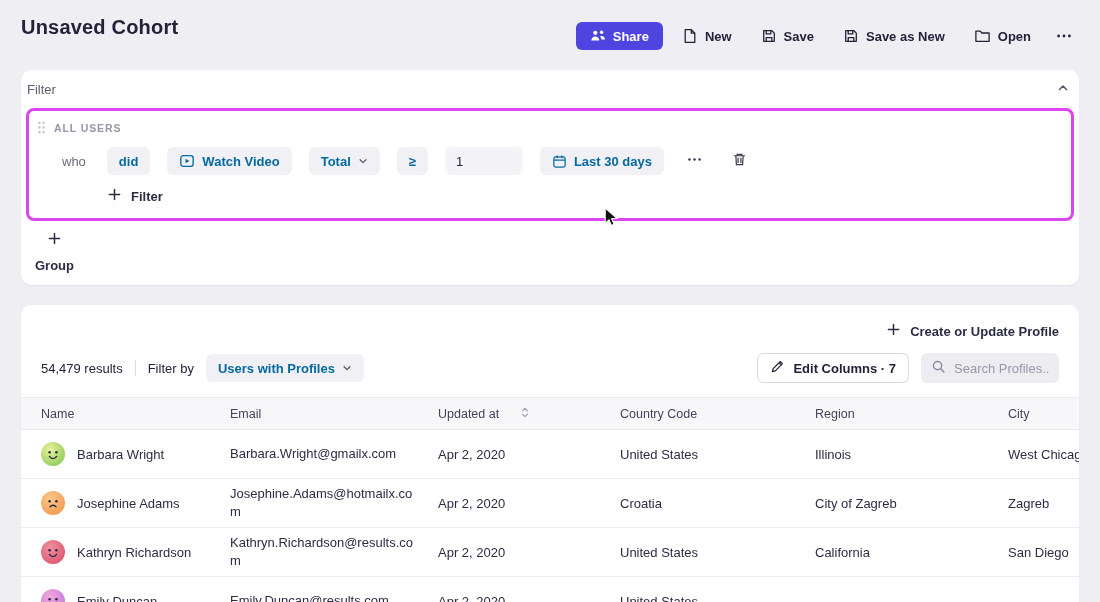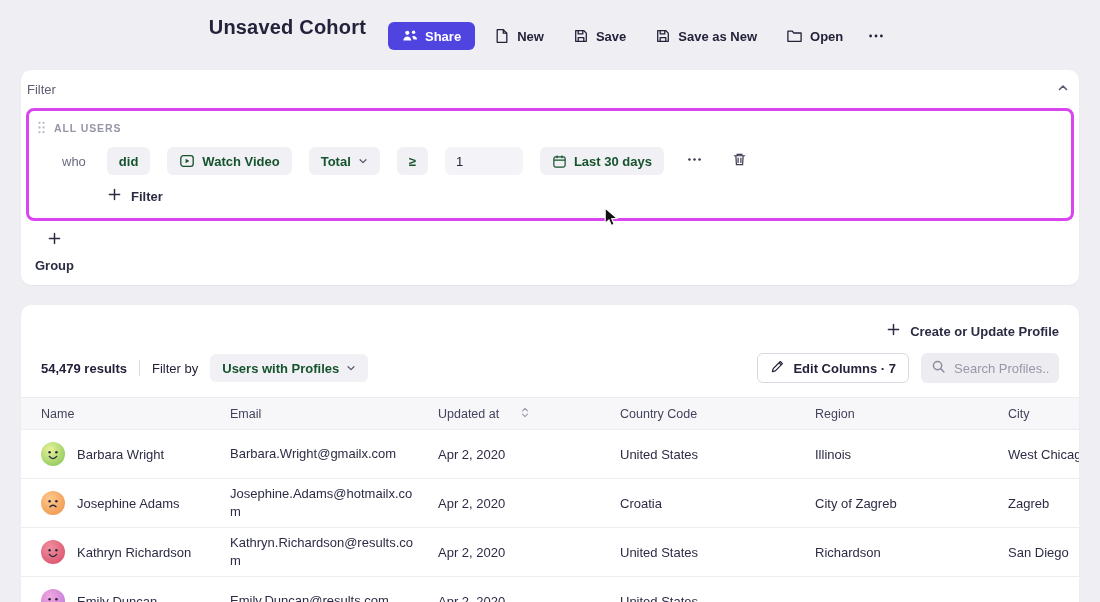--- a/index.html
+++ b/index.html
@@ -2,21 +2,21 @@
 <html><head>
 <meta charset="utf-8">
 <style>
   * { margin:0; padding:0; box-sizing:border-box; }
   html,body { background:#e4e4ea; }
   .screen{
     width:1100px;height:602px;position:relative;overflow:hidden;
     background:#efeff3;font-family:"Liberation Sans",sans-serif;color:#23223a;
   }
   
-  .topbar{display:flex;justify-content:center;align-items:flex-start;padding:10px 22px 0 21px;}
+  .topbar{display:flex;justify-content:space-between;align-items:flex-start;padding:10px 22px 0 21px;}
   .page-title{font-size:20px;font-weight:700;color:#23223a;margin-top:6px;letter-spacing:.2px;}
   .topbar-actions{display:flex;align-items:center;gap:9px;margin-top:12px;padding-left:22px;}
   .tb-btn{display:inline-flex;align-items:center;gap:7px;height:28px;padding:0 10px;border:none;
     background:transparent;border-radius:6px;font-size:13px;font-weight:600;color:#23223a;
     cursor:pointer;font-family:inherit;white-space:nowrap;}
   .tb-btn.primary{background:#4f44e0;color:#fff;padding:0 14px;}
   .tb-btn svg{display:block;flex:none;}
   .icon-only{padding:0 6px;}
   
   .card{background:#fff;border-radius:10px;margin:0 21px;box-shadow:0 1px 2px rgba(30,30,70,.06);}
@@ -24,36 +24,36 @@
   .filter-head{display:flex;justify-content:space-between;align-items:center;padding:10px 3px 9px 1px;}
   .filter-title{font-size:13px;color:#5e5e74;}
   .collapse-btn{border:none;background:none;color:#55556e;cursor:pointer;display:flex;padding:2px;}
   .group-box{border:3px solid #d946ef;border-radius:8px;padding:10px 12px 13px 9px;}
   .group-head{display:flex;align-items:center;gap:9px;color:#9596a6;}
   .drag{display:flex;color:#b9bac8;cursor:grab;}
   .group-label{font-size:10.5px;font-weight:700;letter-spacing:.9px;}
   .criteria-row{display:flex;align-items:center;gap:17px;margin:13px 0 0 24px;}
   .who{font-size:13px;color:#6b6b82;margin-right:4px;}
   .pill{display:inline-flex;align-items:center;gap:7px;height:28px;padding:0 12px;background:#f1f1f5;
-    border:none;border-radius:6px;font-size:13px;font-weight:600;color:#14532d;cursor:pointer;
+    border:none;border-radius:6px;font-size:13px;font-weight:600;color:#0369a1;cursor:pointer;
     font-family:inherit;white-space:nowrap;}
   .pill svg{display:block;flex:none;}
   .value-input{height:28px;width:78px;background:#f4f4f8;border:none;border-radius:6px;padding:0 11px;
     font-size:13px;color:#24243c;font-family:inherit;outline:none;}
   .icon-btn{width:28px;height:26px;display:inline-flex;align-items:center;justify-content:center;
     background:transparent;border:none;border-radius:6px;color:#3a3a52;cursor:pointer;}
   .add-btn{display:inline-flex;align-items:center;gap:10px;background:none;border:none;font-size:13px;
     font-weight:600;color:#2b2b44;cursor:pointer;font-family:inherit;}
   .add-filter{margin:13px 0 0 70px;}
   .add-group{margin:11px 0 0 9px;flex-direction:column;}
   
   .table-card{margin-top:20px;padding:0;overflow:hidden;}
   .create-row{display:flex;justify-content:flex-end;padding:18px 20px 4px;}
   .results-toolbar{display:flex;align-items:center;gap:12px;padding:10px 20px 14px;}
-  .results-count{font-size:13px;font-weight:700;color:#23223a;white-space:nowrap;}
+  .results-count{font-size:13px;font-weight:400;color:#23223a;white-space:nowrap;}
   .vdiv{width:1px;height:16px;background:#dddde4;}
   .filter-by-label{font-size:13px;color:#23223a;}
   .spacer{flex:1;}
   .outline-btn{display:inline-flex;align-items:center;gap:8px;height:30px;padding:0 12px;background:#fff;
     border:1px solid #d8d8e0;border-radius:6px;font-size:13px;font-weight:600;color:#23223a;
     cursor:pointer;font-family:inherit;white-space:nowrap;}
   .search-box{display:flex;align-items:center;gap:8px;height:30px;width:138px;padding:0 10px;
     background:#ededf1;border-radius:6px;}
   .search-box input{border:none;background:transparent;outline:none;width:100%;font-size:13px;
     color:#23223a;font-family:inherit;}
@@ -350,21 +350,21 @@
                       <circle cx="15.4" cy="10.2" r="1.25" fill="#26263e"></circle>
                       <path d="M8.4 14.4c1.1 1.5 2.3 2.2 3.6 2.2s2.5-.7 3.6-2.2" stroke="#26263e" stroke-width="1.4" stroke-linecap="round"></path>
                     </svg>
                   </span>
               <span class="name-text">Kathryn Richardson</span>
                 </span>
               </td>
             <td class="email">Kathryn.Richardson@results.com</td>
             <td>Apr 2, 2020</td>
             <td>United States</td>
-            <td>Richardson</td>
+            <td>California</td>
             <td>San Diego</td>
           </tr>
           <tr>
             <td>
                 <span class="name-cell">
               <span class="avatar" style="background: radial-gradient(circle at 38% 32%, rgb(243, 168, 221), rgb(182, 115, 221));">
                     <svg width="24" height="24" viewBox="0 0 24 24" fill="none">
                       <circle cx="8.6" cy="10.2" r="1.25" fill="#26263e"></circle>
                       <circle cx="15.4" cy="10.2" r="1.25" fill="#26263e"></circle>
                       <path d="M8.4 14.4c1.1 1.5 2.3 2.2 3.6 2.2s2.5-.7 3.6-2.2" stroke="#26263e" stroke-width="1.4" stroke-linecap="round"></path>

